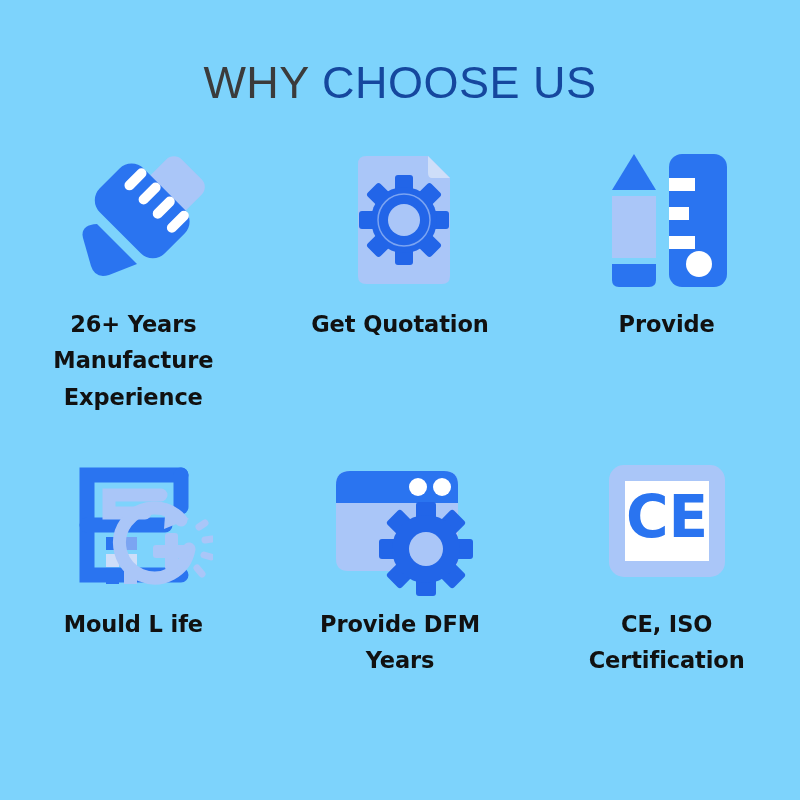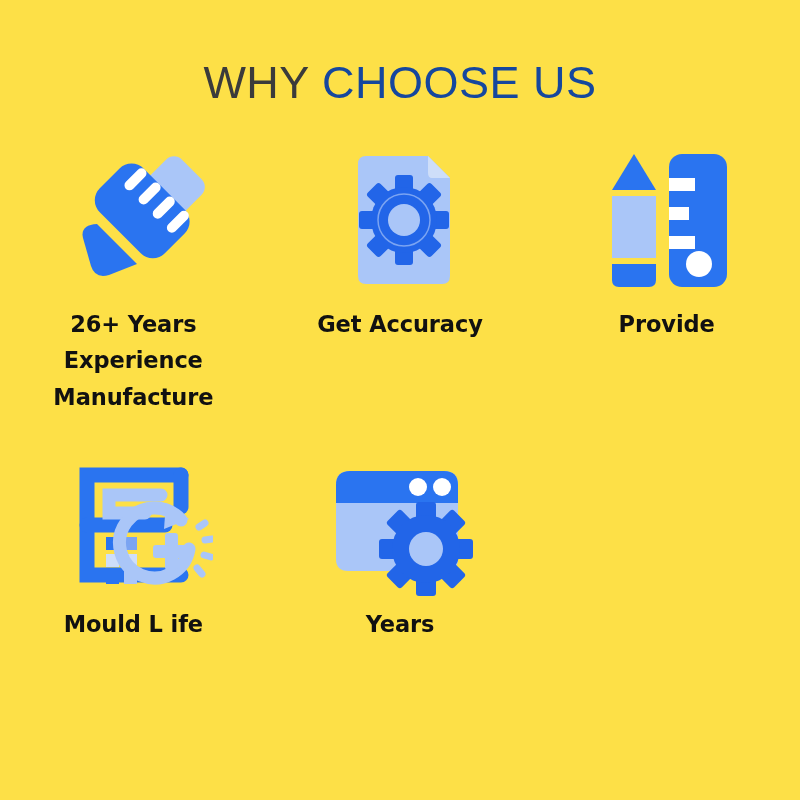--- a/index.html
+++ b/index.html
@@ -13,21 +13,21 @@
     height: 800px;
     overflow: hidden;
     font-family: "DejaVu Sans", "Liberation Sans", sans-serif;
     -webkit-font-smoothing: antialiased;
   }
 
   .page {
     position: relative;
     width: 800px;
     height: 800px;
-    background: #fde047;
+    background: #7dd3fc;
     box-sizing: border-box;
   }
 
   
   .heading {
     position: absolute;
     top: 58px;
     left: 0;
     width: 800px;
     text-align: center;
@@ -103,22 +103,22 @@
             <rect x="68" y="36" width="10" height="27" rx="5" fill="#ffffff"></rect>
             <rect x="88" y="36" width="10" height="27" rx="5" fill="#ffffff"></rect>
             <rect x="108" y="36" width="10" height="27" rx="5" fill="#ffffff"></rect>
           </g>
 
           <path d="M44 84 L84 124 L56 135 Q42 139 38 126 L30 98 Q27 85 44 84 Z" fill="#2a74f0"></path>
         </svg>
       </div>
       <div class="caption">
         <span class="line">26+ Years</span>
+        <span class="line">Manufacture</span>
         <span class="line">Experience</span>
-        <span class="line">Manufacture</span>
       </div>
     </div>
 
     <div class="cell">
       <div class="icon-box">
         <svg width="160" height="160" viewBox="0 0 160 160" aria-hidden="true">
 
           <path d="M38 24 Q38 16 46 16 L108 16 L130 38 L130 136 Q130 144 122 144 L46 144 Q38 144 38 136 Z" fill="#aac6f8"></path>
           <path d="M108 16 L130 38 L112 38 Q108 38 108 33 Z" fill="#cedef9"></path>
 
@@ -133,21 +133,21 @@
               <rect x="-45" y="-9" width="20" height="18" rx="3" transform="rotate(45)"></rect>
               <rect x="25" y="-9" width="20" height="18" rx="3" transform="rotate(45)"></rect>
             </g>
             <circle cx="0" cy="0" r="33" fill="#2265e8"></circle>
             <circle cx="0" cy="0" r="26" fill="none" stroke="#7ba4f2" stroke-width="1.5"></circle>
             <circle cx="0" cy="0" r="16" fill="#aac6f8"></circle>
           </g>
         </svg>
       </div>
       <div class="caption">
-        <span class="line">Get Accuracy</span>
+        <span class="line">Get Quotation</span>
       </div>
     </div>
 
     <div class="cell">
       <div class="icon-box">
         <svg width="160" height="160" viewBox="0 0 160 160" aria-hidden="true">
 
           <path d="M47 14 L69 50 L25 50 Z" fill="#2a74f0"></path>
           <rect x="25" y="56" width="44" height="62" fill="#aac6f8"></rect>
           <path d="M25 124 L69 124 L69 140 Q69 147 62 147 L32 147 Q25 147 25 140 Z" fill="#2a74f0"></path>
@@ -226,19 +226,33 @@
               <rect x="-10" y="25" width="20" height="22" rx="3" transform="rotate(45)"></rect>
               <rect x="-47" y="-10" width="22" height="20" rx="3" transform="rotate(45)"></rect>
               <rect x="25" y="-10" width="22" height="20" rx="3" transform="rotate(45)"></rect>
             </g>
             <circle cx="0" cy="0" r="34" fill="#2265e8"></circle>
             <circle cx="0" cy="0" r="17" fill="#aac6f8"></circle>
           </g>
         </svg>
       </div>
       <div class="caption">
+        <span class="line">Provide DFM</span>
         <span class="line">Years</span>
       </div>
     </div>
 
+    <div class="cell row2">
+      <div class="icon-box">
+        <svg width="160" height="160" viewBox="0 0 160 160" aria-hidden="true">
+          <rect x="22" y="20" width="116" height="112" rx="15" ry="15" fill="#aac6f8"></rect>
+          <rect x="38" y="36" width="84" height="80" fill="#ffffff"></rect>
+          <text x="80" y="92" text-anchor="middle" font-family="'DejaVu Sans','Liberation Sans',sans-serif" font-size="58" font-weight="700" fill="#2a74f0">CE</text>
+        </svg>
+      </div>
+      <div class="caption">
+        <span class="line">CE, ISO</span>
+        <span class="line">Certification</span>
+      </div>
+    </div>
 
   </div>
 </div>
 
 </body></html>

